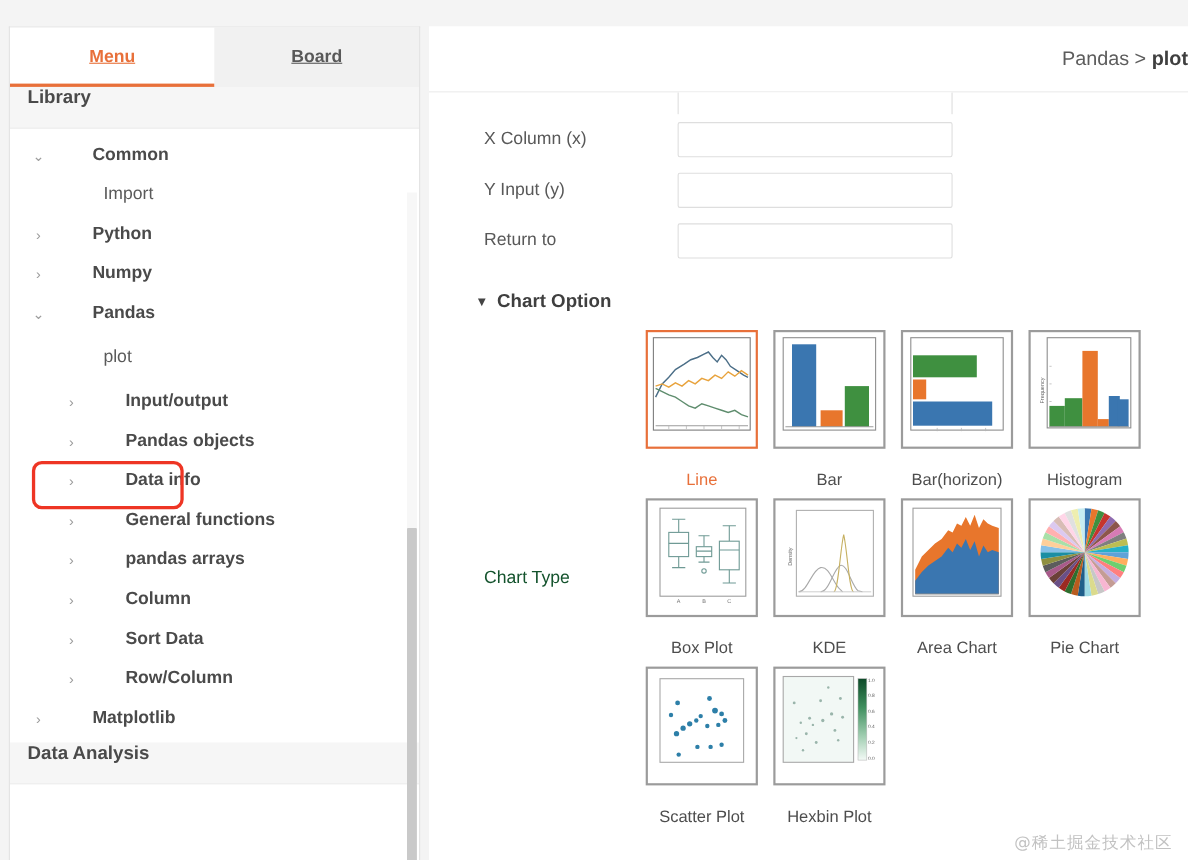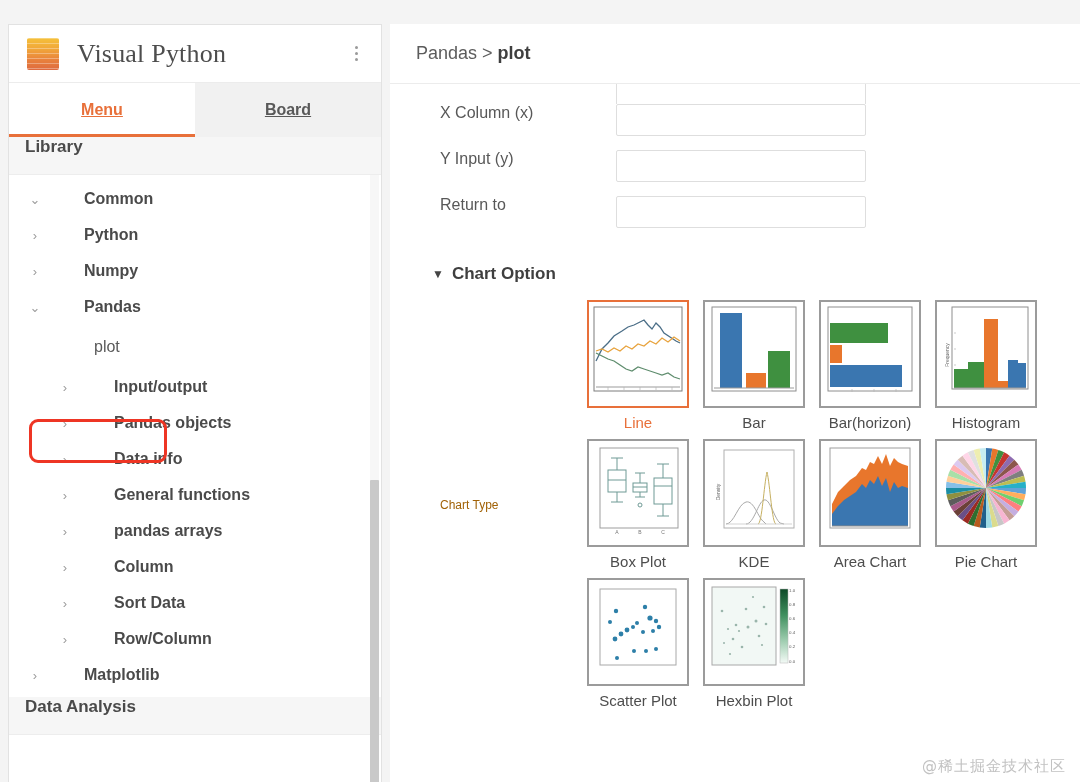--- a/index.html
+++ b/index.html
@@ -89,88 +89,79 @@
     background: #c9c9c9; border-radius: 1px;
   }
 
   
   .right-panel {
     position: absolute; left: 390px; top: 24px; right: 0; height: 758px;
     background: #ffffff; overflow: hidden;
   }
   .breadcrumb-bar {
     height: 60px; display: flex; align-items: center; padding-left: 26px;
-    border-bottom: 1px solid #ececec; background: #fff;
+    border-bottom: 1px solid #ececec; background: #fff; justify-content: flex-end;
   }
   .breadcrumb { font-size: 18px; color: #5c5c5c; }
   .breadcrumb .crumb-current { font-weight: bold; color: #3f3f3f; }
 
   .form-area { position: relative; padding-top: 0; }
   .form-row {
-    display: flex; height: 46px; padding-left: 50px;
+    display: flex; align-items: center; height: 46px; padding-left: 50px;
   }
   .form-row .flabel { width: 176px; font-size: 16px; color: #585858; }
   .form-row .finput {
     width: 250px; height: 32px; border: 1px solid #dedede;
     background: #fff; border-radius: 2px;
   }
   .clipped-row { height: 20px; position: relative; overflow: hidden; padding-left: 50px; display:flex; align-items:flex-end;}
   .clipped-row .flabel { width: 176px; font-size: 16px; color: #585858; }
   .clipped-row .finput { width: 250px; height: 26px; border: 1px solid #dedede; border-bottom:none; background:#fff;}
 
   .chart-option-head {
     margin: 22px 0 0 42px; font-size: 17px; font-weight: bold; color: #3f3f3f;
     display: flex; align-items: center; gap: 8px; cursor: pointer;
   }
   .caret { font-size: 12px; color: #444; }
 
   .chart-type-wrap { display: flex; margin-top: 16px; }
   .chart-type-label {
-    width: 190px; padding-left: 50px; font-size: 12px; color: #a16207;
+    width: 190px; padding-left: 50px; font-size: 16px; color: #14532d;
     display: flex; align-items: center; justify-content: flex-start;
   }
   .thumb-grid {
     display: grid; grid-template-columns: repeat(4, 116px);
     column-gap: 0px; row-gap: 8px;
   }
   .thumb-cell {
     width: 116px; display: flex; flex-direction: column; align-items: center;
     cursor: pointer;
   }
   .thumb-box {
     width: 102px; height: 108px; border: 2px solid #9b9b9b; background: #fff;
     display: flex; align-items: center; justify-content: center; overflow: hidden;
   }
   .thumb-cell.selected .thumb-box { border-color: #e8703a; }
-  .thumb-label { margin-top: 6px; font-size: 15px; color: #4d4d4d; }
+  .thumb-label { margin-top: 20px; font-size: 15px; color: #4d4d4d; }
   .thumb-cell.selected .thumb-label { color: #e8703a; }
   .thumb-box svg { display: block; }
 
   .watermark {
     position: absolute; right: 14px; bottom: 6px;
     font-size: 15px; color: #c2c2c2; letter-spacing: 1px;
     font-family: "DejaVu Sans", sans-serif;
   }
 </style>
 </head>
 <body>
 
 <div id="root">
 
   <div class="left-panel">
 
-    <div class="vp-header">
-      <div class="vp-logo"></div>
-      <div class="vp-title">Visual Python</div>
-      <div class="kebab">
-        <i></i>
-          <i></i>
-          <i></i>
-      </div>
-    </div>
 
     <div class="tabs">
       <div class="tab active">
         <span>Menu</span>
       </div>
       <div class="tab">
         <span>Board</span>
       </div>
     </div>
 
@@ -178,20 +169,23 @@
       <span>Library</span>
     </div>
 
     <div class="tree">
 
       <div class="tree-item bold lv0">
         <span class="arrow">⌄</span>
         <span class="lbl">Common</span>
       </div>
 
+      <div class="tree-item plain lv1">
+        <span class="lbl">Import</span>
+      </div>
 
       <div class="tree-item bold lv0">
         <span class="arrow">›</span>
         <span class="lbl">Python</span>
       </div>
 
       <div class="tree-item bold lv0">
         <span class="arrow">›</span>
         <span class="lbl">Numpy</span>
       </div>

